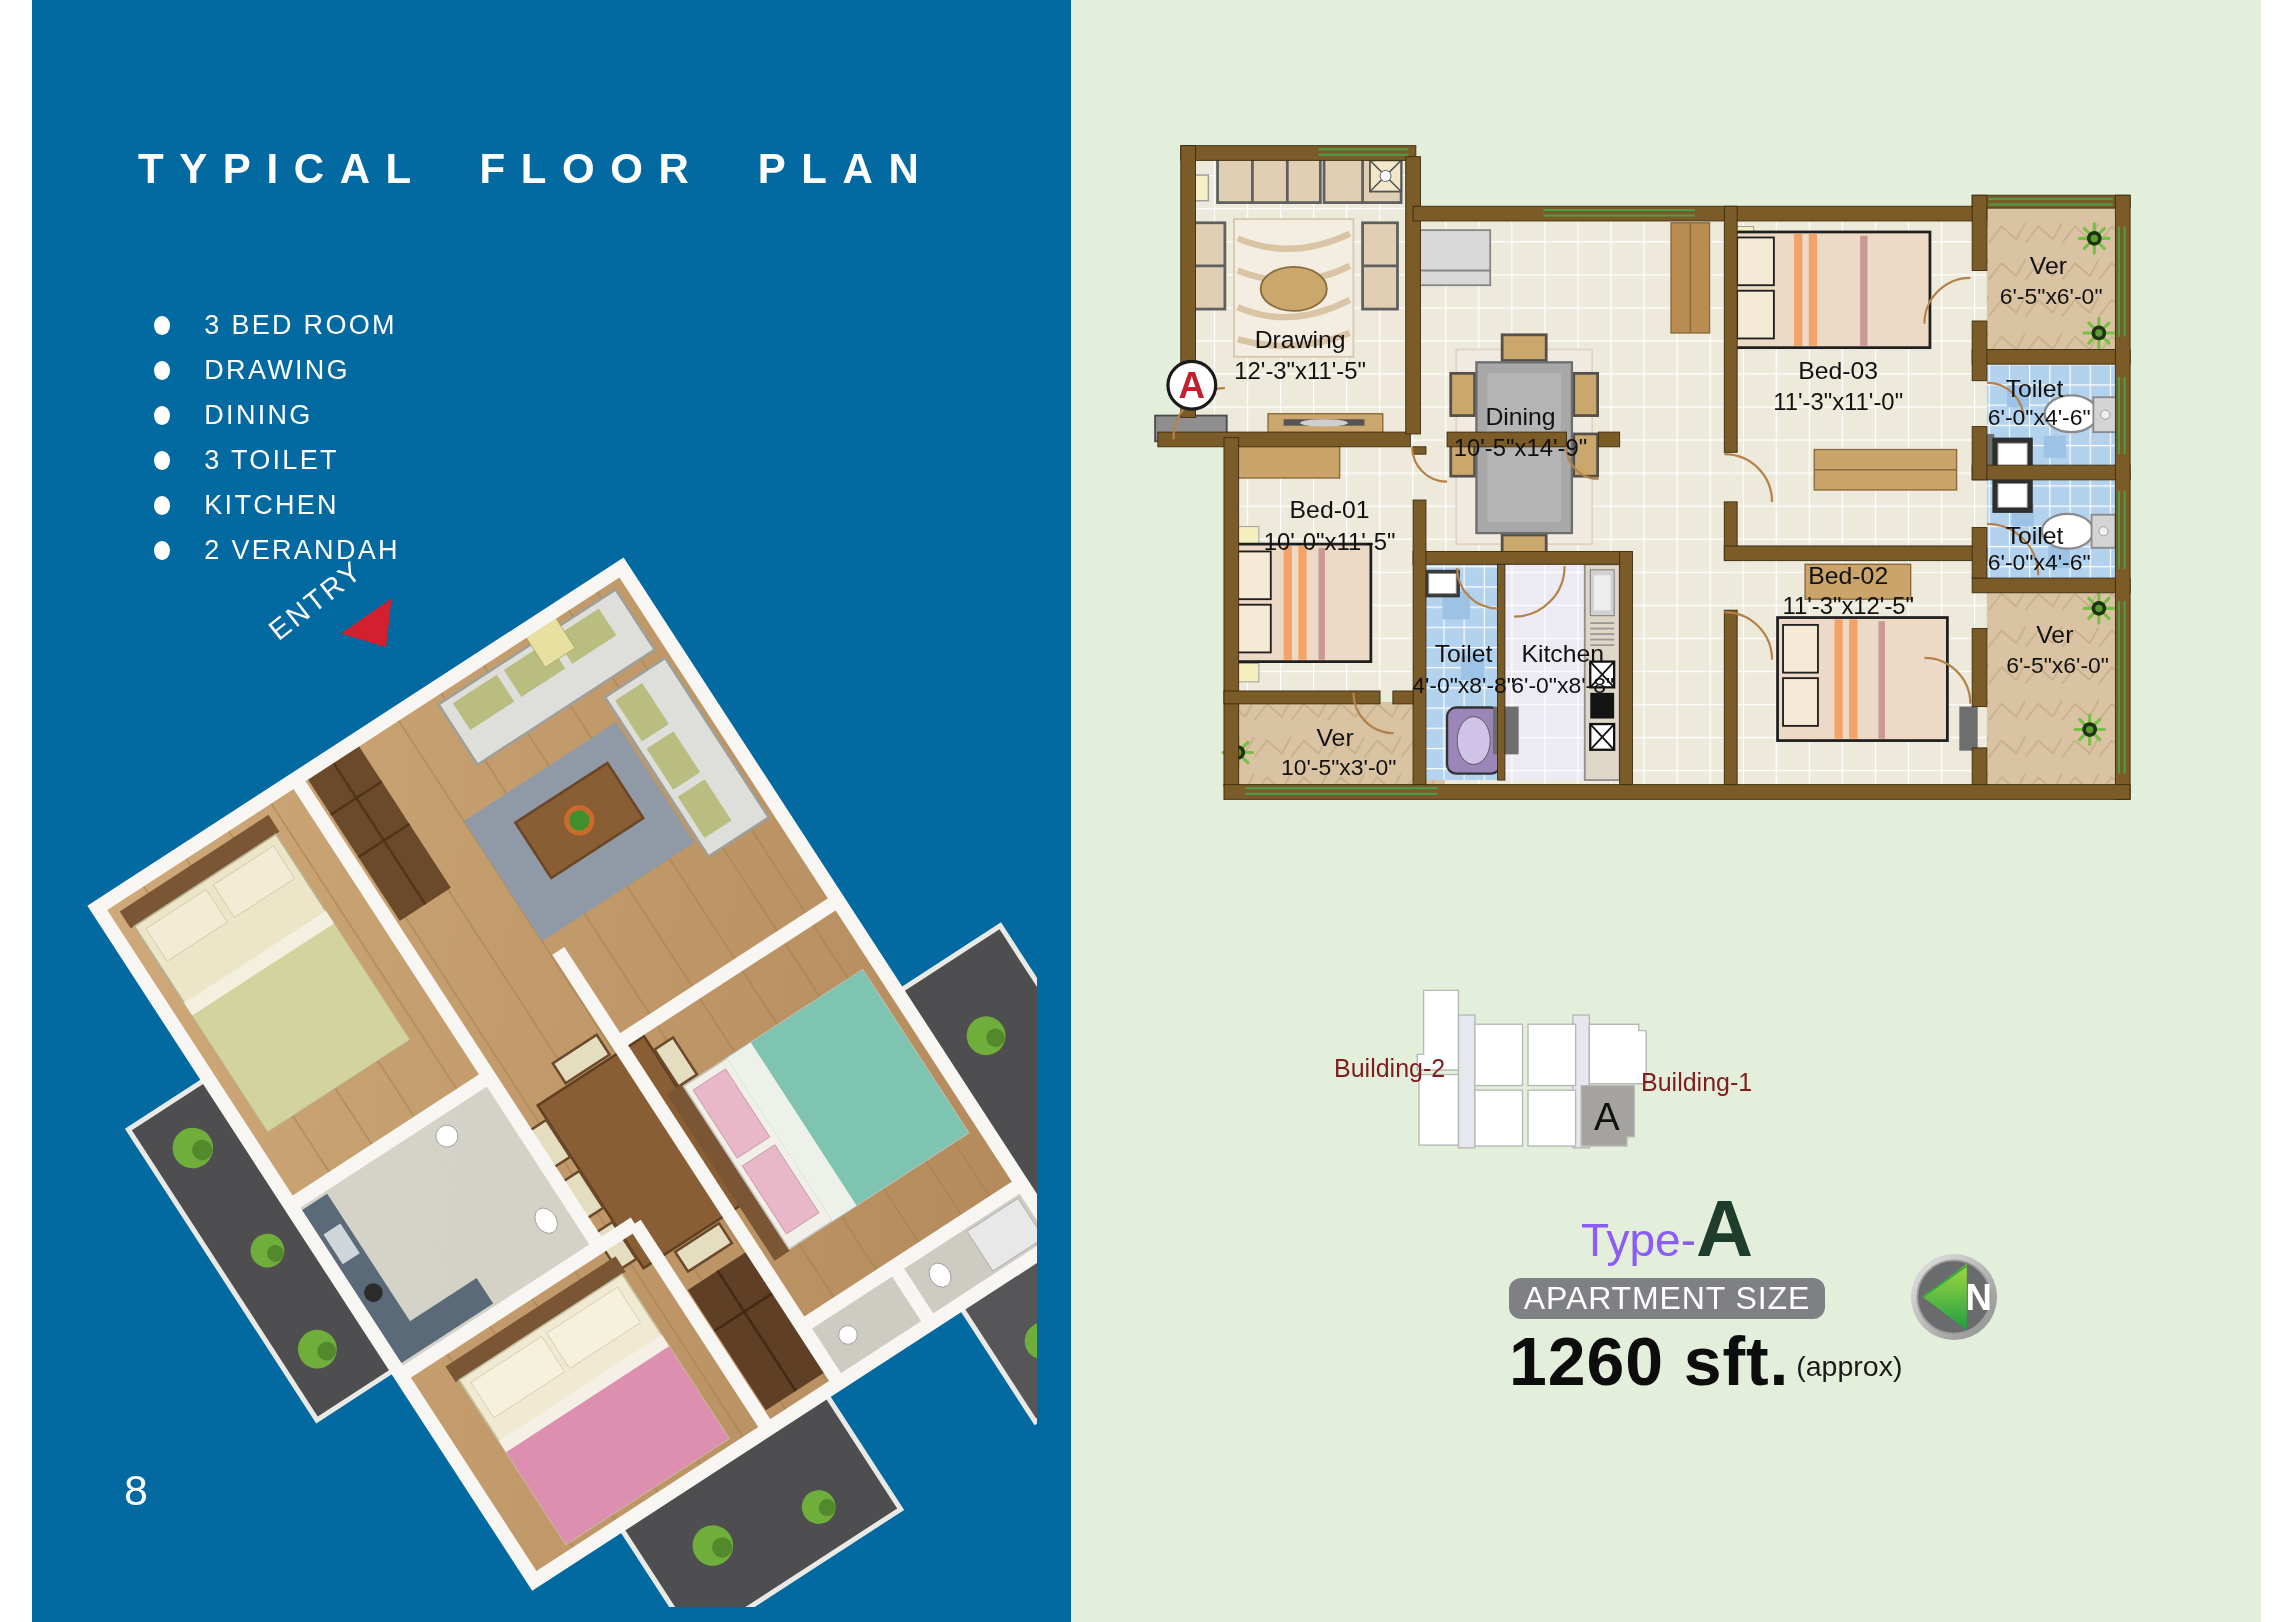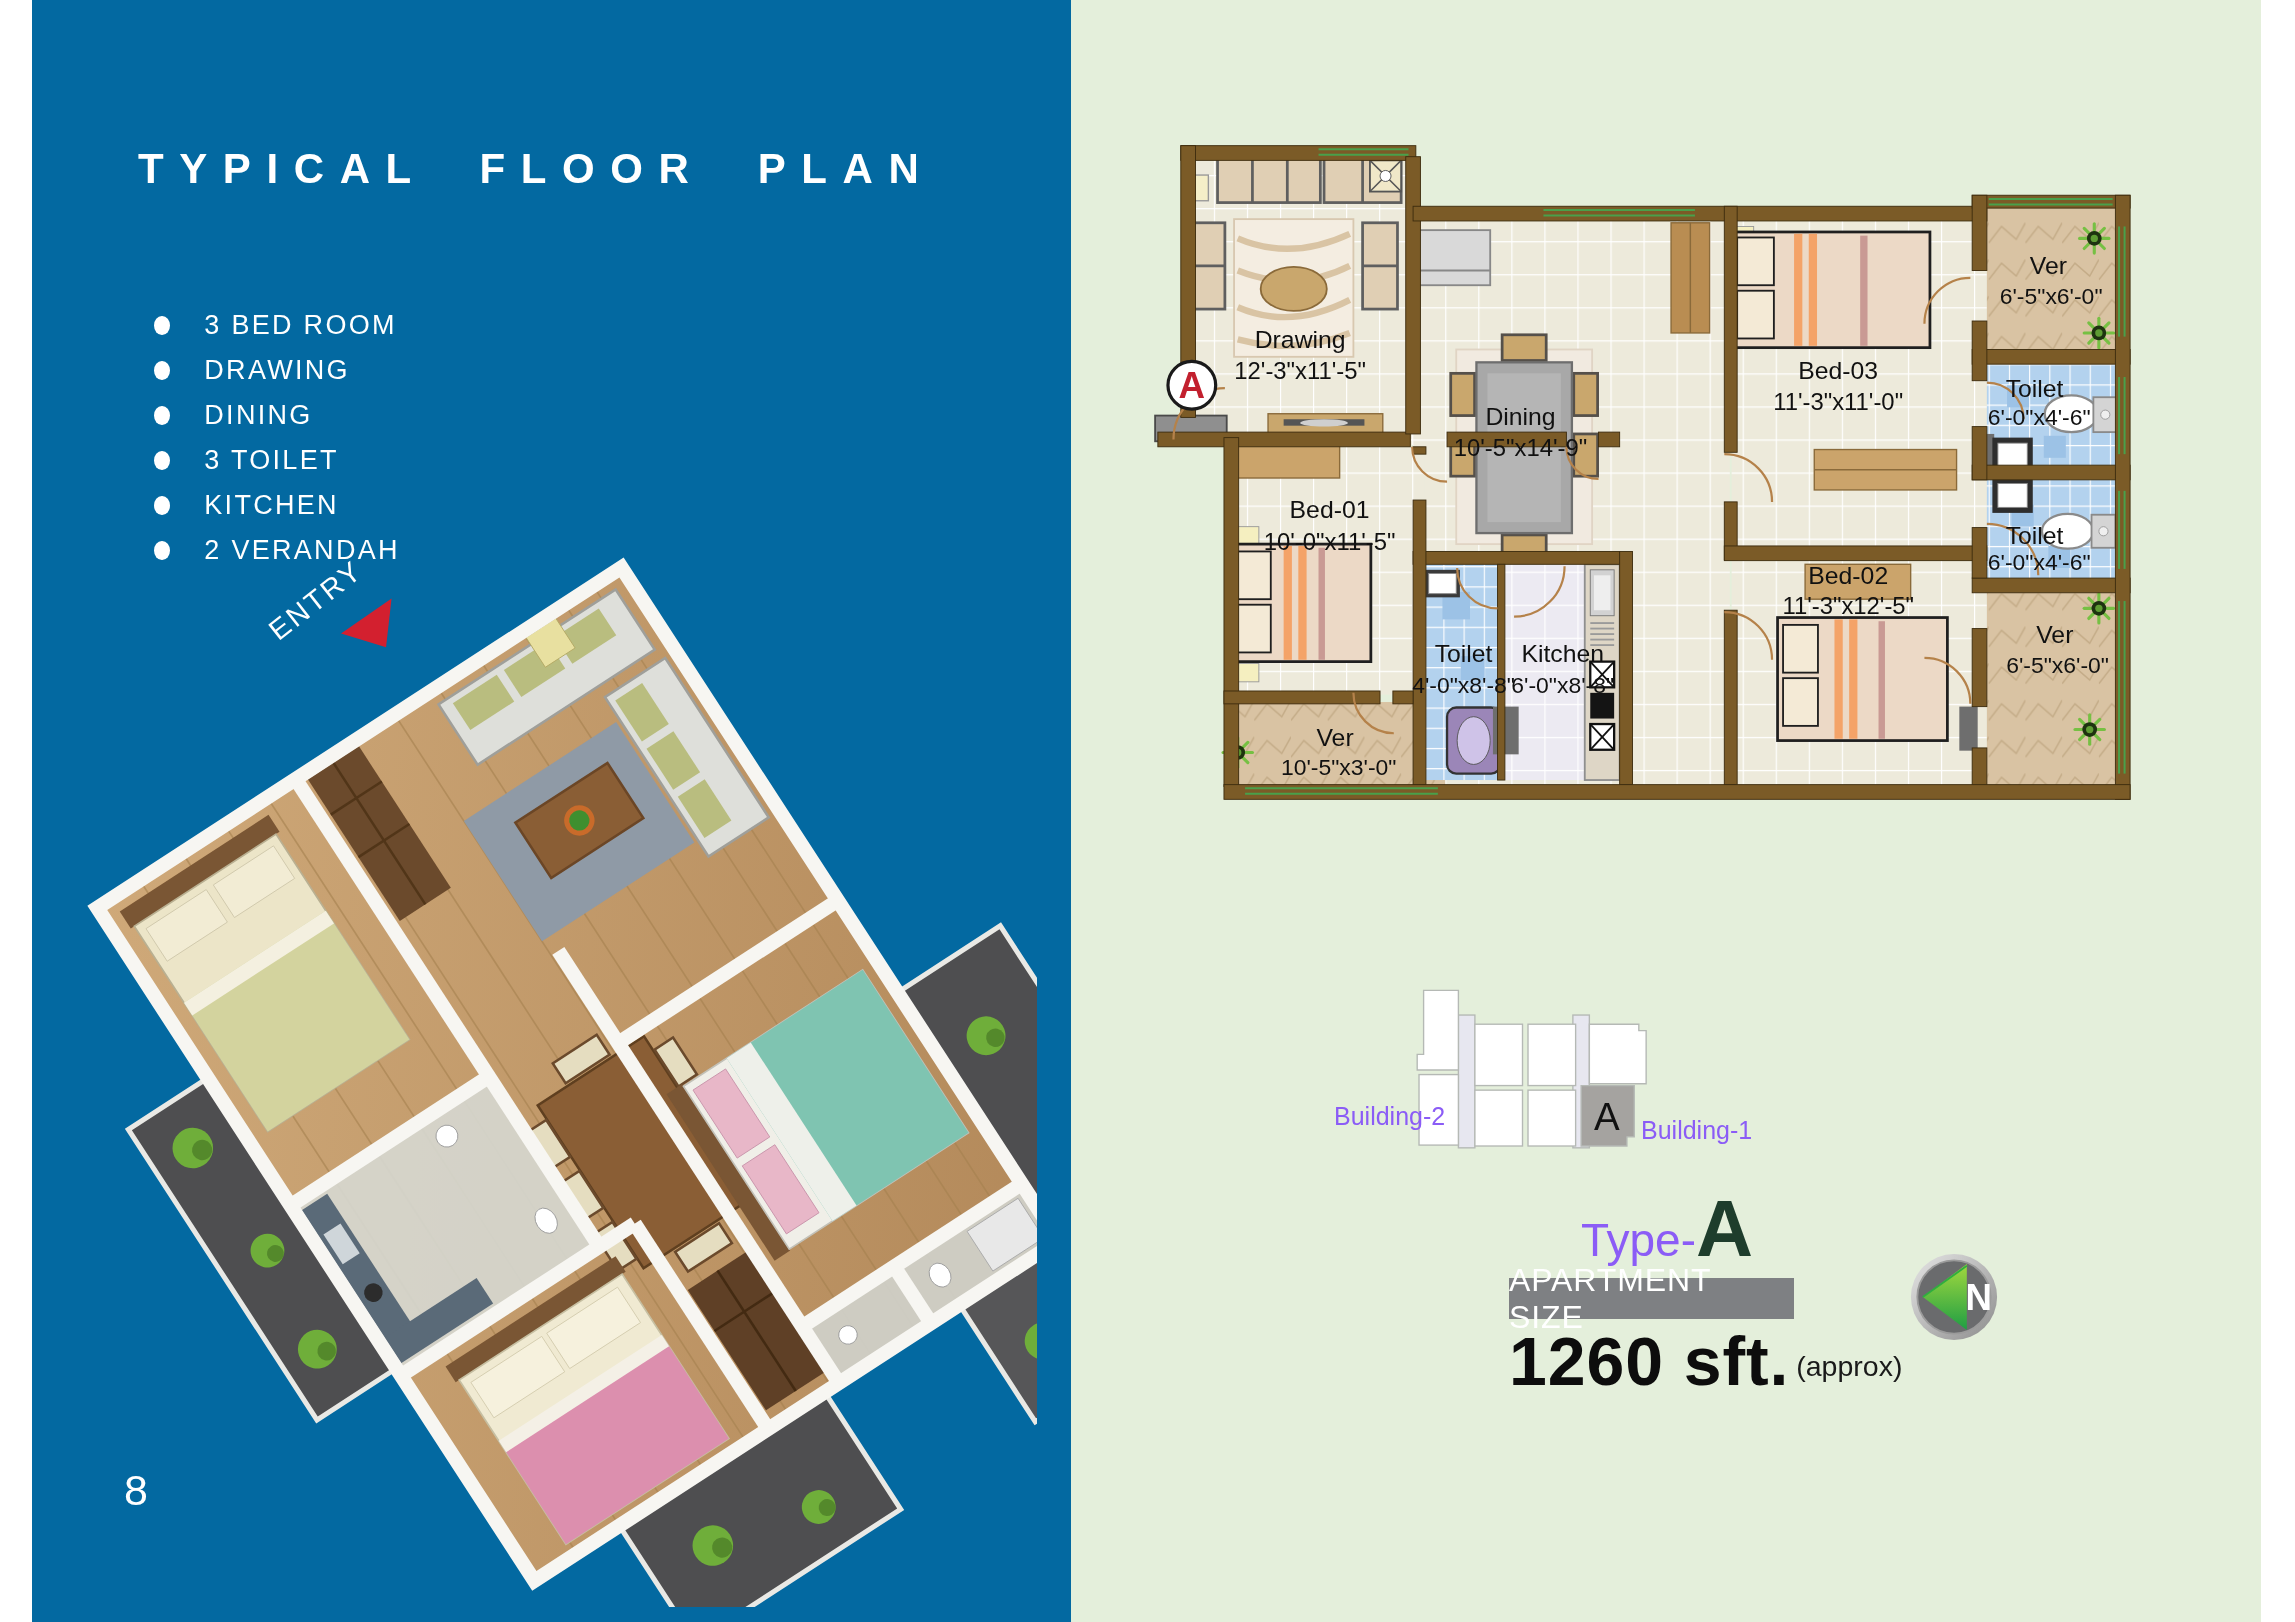--- a/index.html
+++ b/index.html
@@ -18,31 +18,31 @@
                     flex:0 0 auto;}
 
   .page-number{position:absolute;left:92px;top:1466px;color:#ffffff;font-size:43px;}
 
   .iso-svg{position:absolute;left:18.4px;top:523px;}
 
   .plan-svg{position:absolute;left:82px;top:142px;}
   .plan-label{font-family:"Liberation Sans",sans-serif;fill:#111111;}
 
   .keyplan-svg{position:absolute;left:343px;top:983px;}
-  .bldg-label{position:absolute;color:#8b5cf6;font-size:25px;letter-spacing:0px;margin-top:48px;}
+  .bldg-label{position:absolute;color:#7f1d1d;font-size:25px;letter-spacing:0px;}
   .bldg-2{left:263px;top:1054px;}
   .bldg-1{left:570px;top:1068px;}
 
   .type-line{position:absolute;left:438px;top:1183px;width:316px;text-align:center;white-space:nowrap;}
   .type-prefix{font-size:46px;color:#8b5cf6;letter-spacing:0px;}
   .type-letter{font-size:79px;font-weight:700;color:#1e3d2c;}
 
-  .apt-badge{position:absolute;left:438px;top:1278px;width:285px;height:41px;background:#7e8083;
+  .apt-badge{position:absolute;left:438px;top:1278px;width:316px;height:41px;background:#7e8083;
              color:#ffffff;font-size:32px;display:flex;align-items:center;justify-content:center;
-             letter-spacing:0.9px;}
+             letter-spacing:0.9px;border-radius:12px;}
 
   .size-line{position:absolute;left:438px;top:1322px;white-space:nowrap;}
   .size-value{font-size:68px;font-weight:700;color:#0d0d0d;letter-spacing:0.9px;margin-top:19px;}
   .size-approx{font-size:28.5px;color:#1a1a1a;margin-left:7px;position:relative;top:-9.2px;}
 
   .compass-svg{position:absolute;left:839px;top:1253px;}
 </style>
 </head>
 <body>
 

